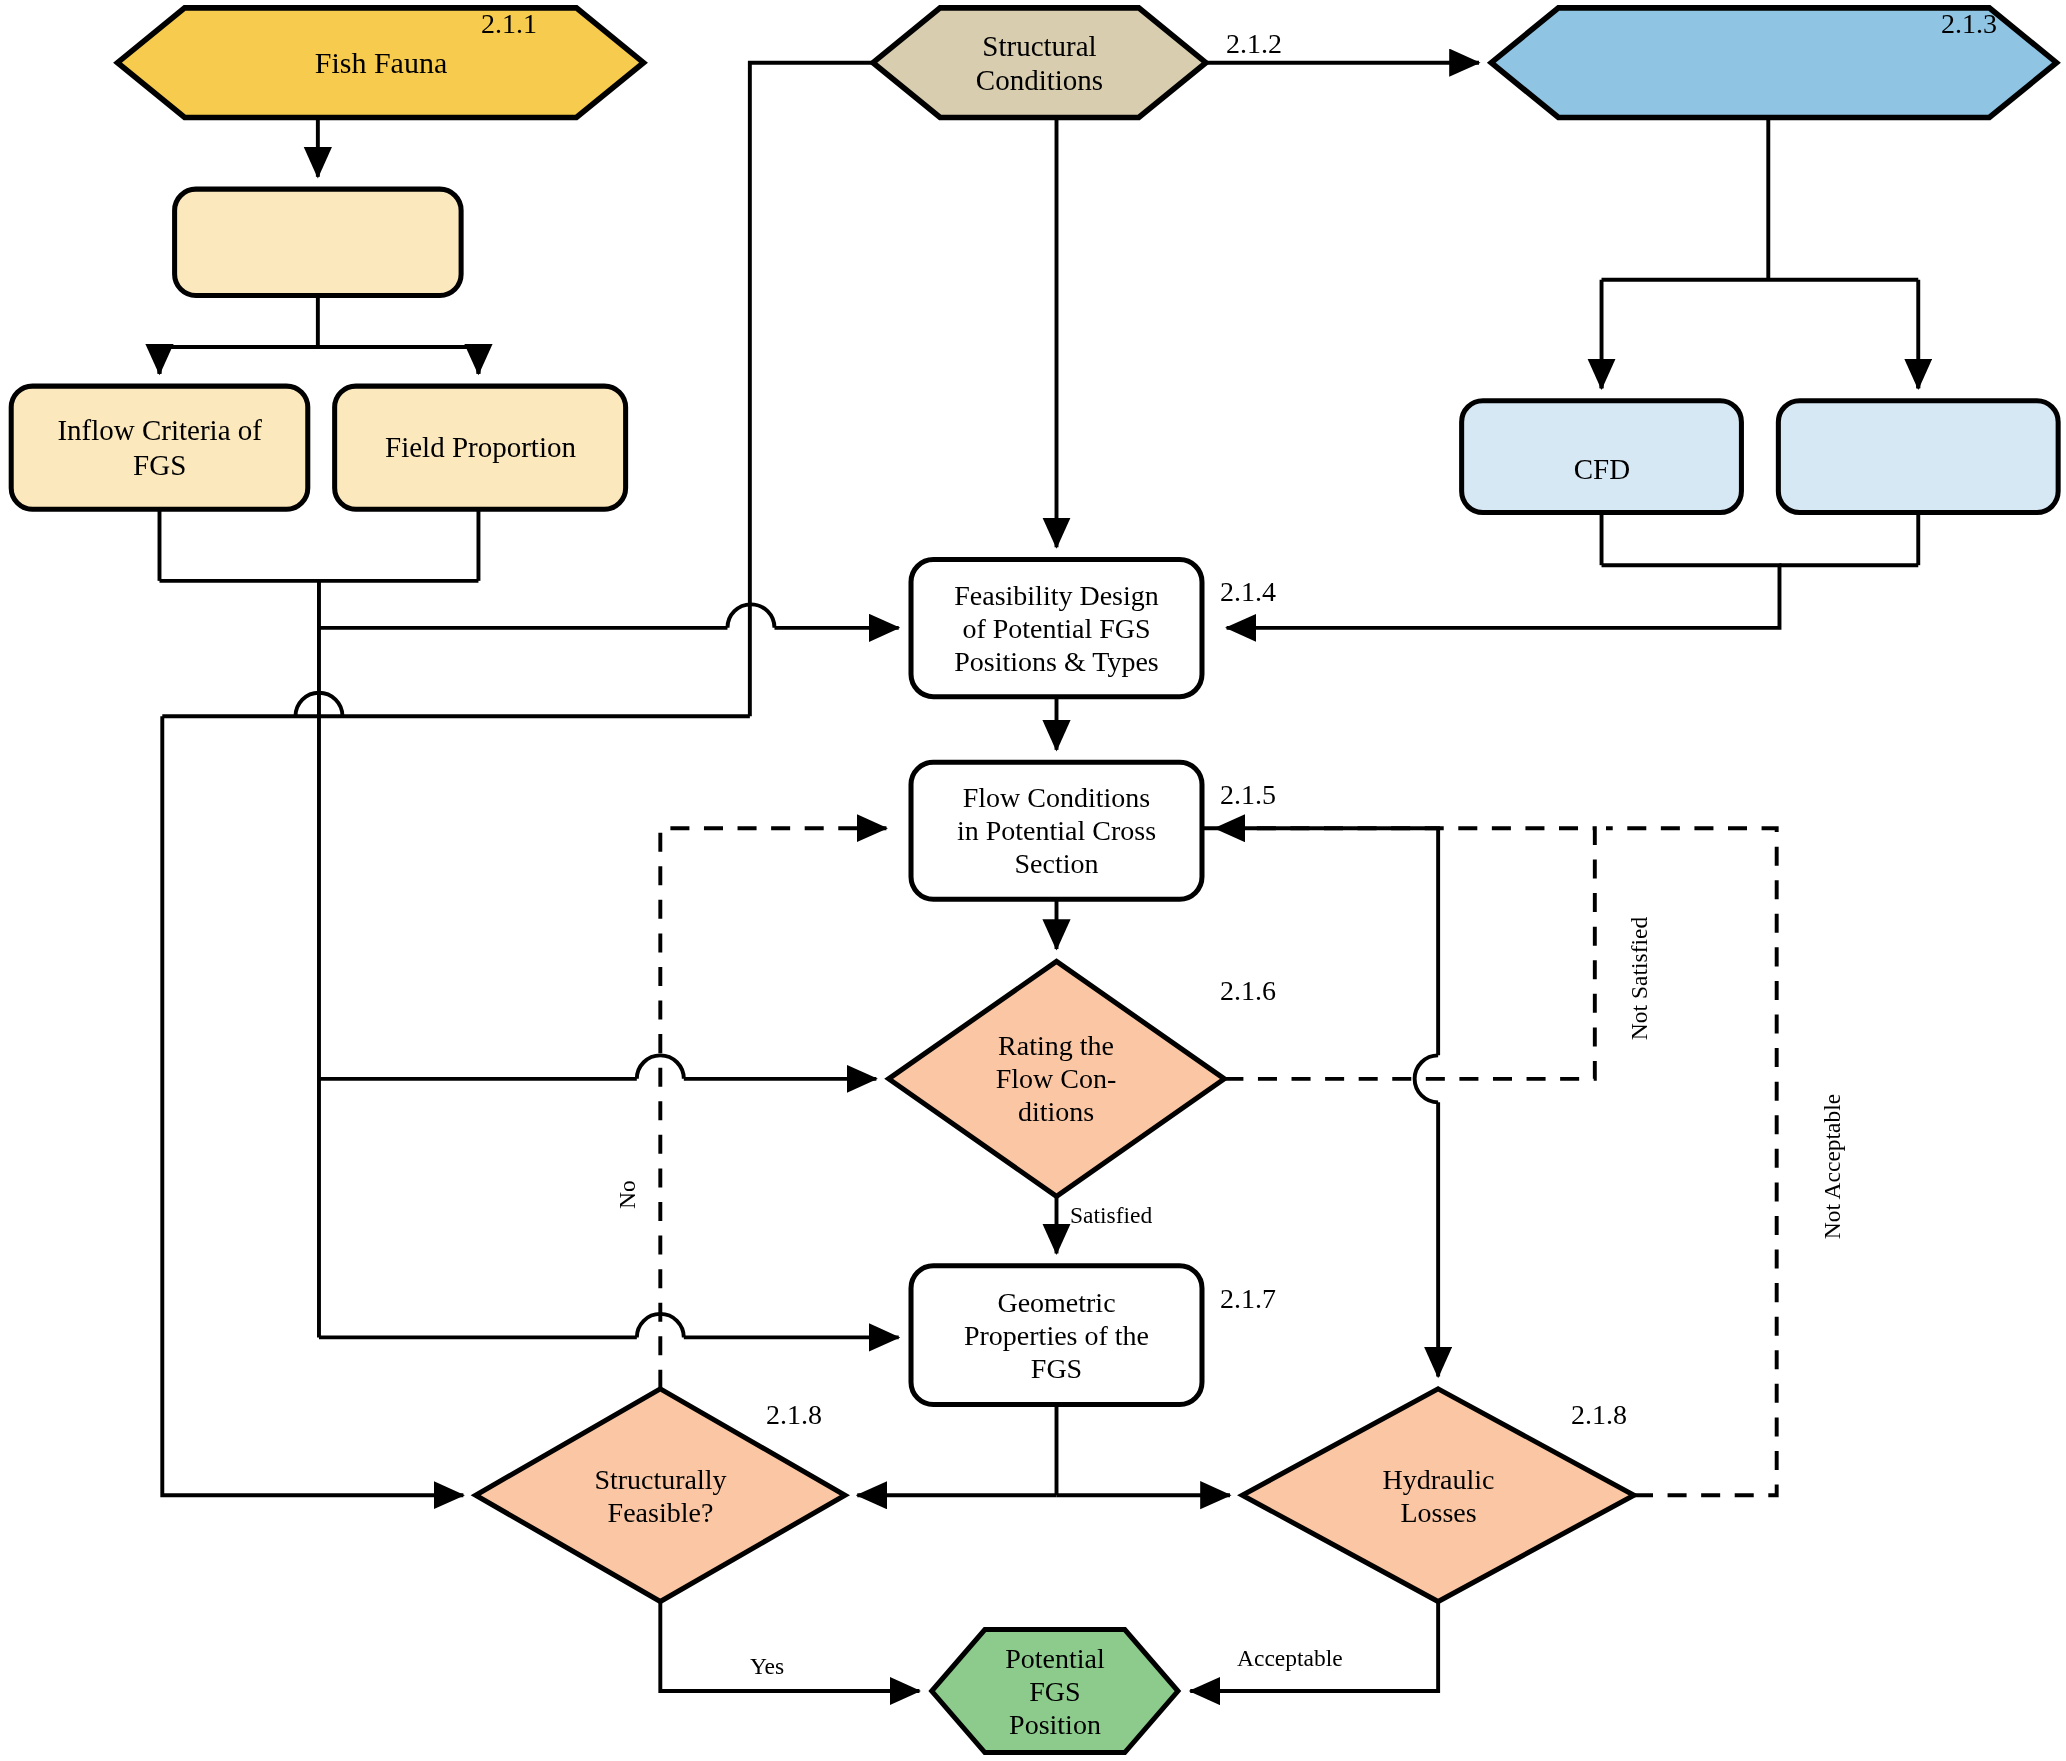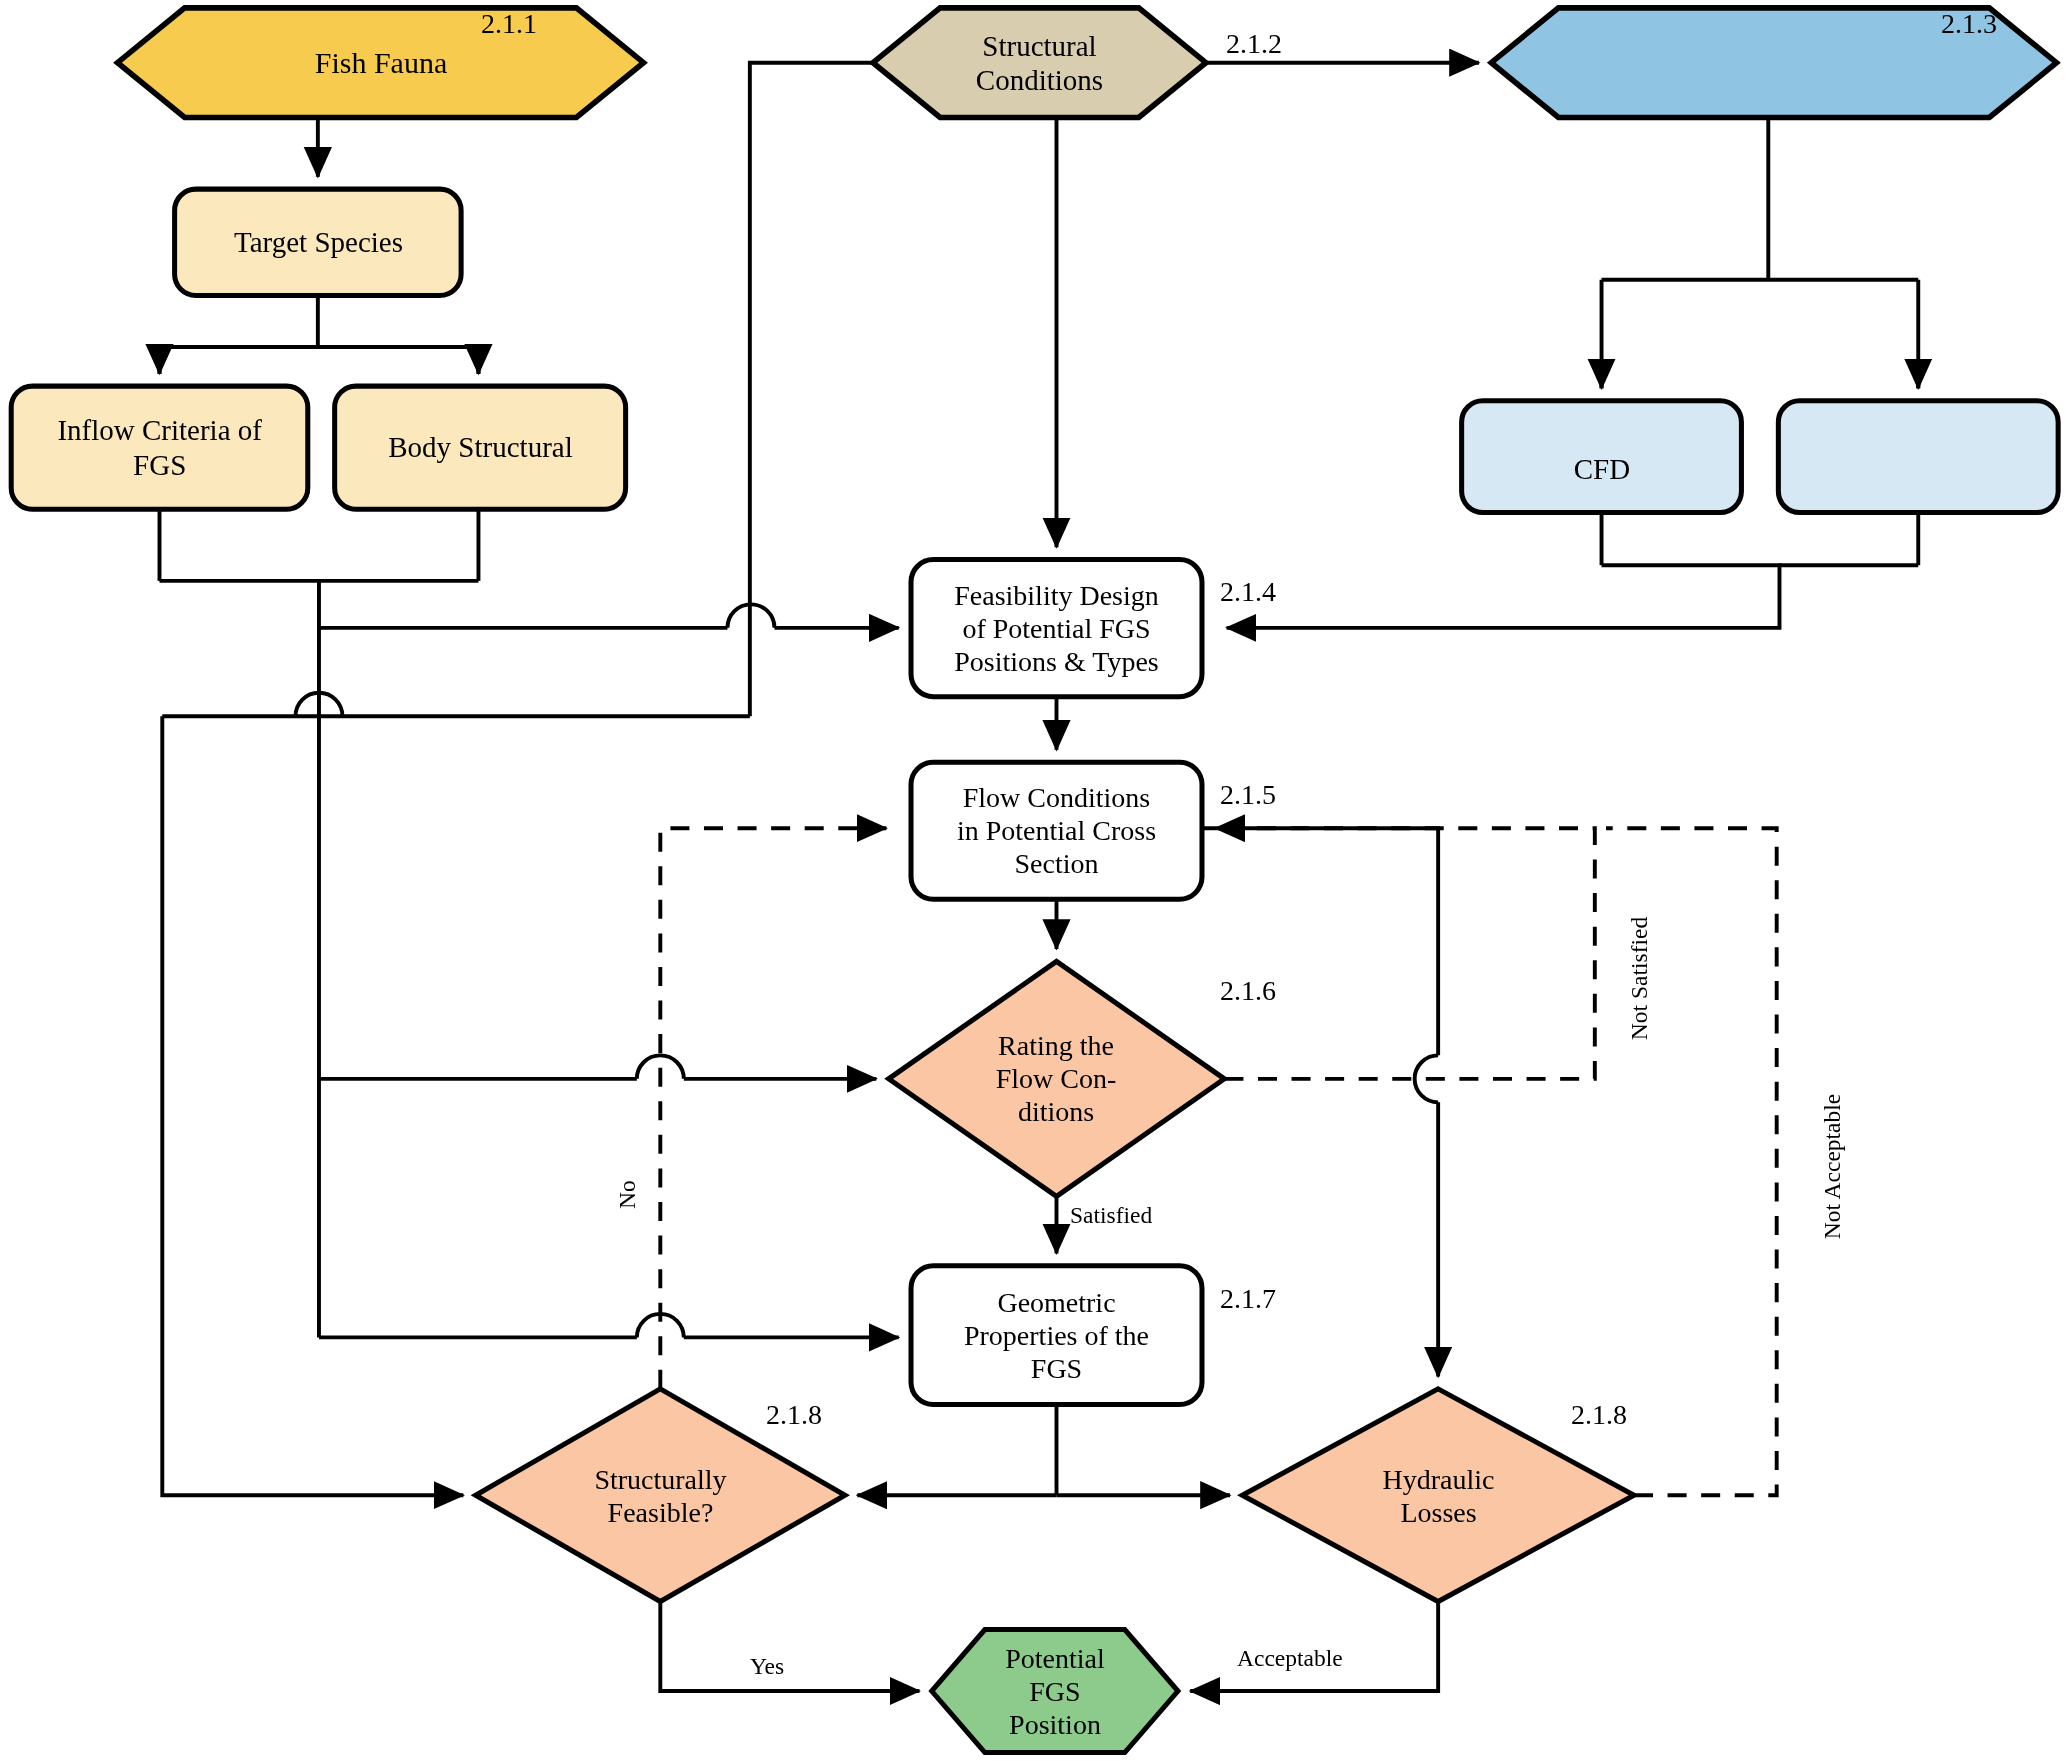--- a/index.html
+++ b/index.html
@@ -133,26 +133,25 @@
 
       <path d="M2920,2672 L3175,2672 L3175,1480 L2870,1480" stroke-dasharray="34 26"></path>
 
       <path d="M1180,2482 L1180,1480 L1584,1480" stroke-dasharray="34 26" marker-end="url(#arrow)"></path>
 
     </g>
   </svg>
 
   <div class="nodeLabel" style="left:118px;top:7.8px;width:526px;height:110px;font-size:30px;">Fish Fauna</div>
 
-  <div class="nodeLabel" style="left:175px;top:189px;width:287px;height:106px;font-size:29px;">Target Species</div>
 
   <div class="nodeLabel" style="left:11.2px;top:386px;width:297px;height:123px;font-size:29px;">Inflow Criteria of
 FGS</div>
 
-  <div class="nodeLabel" style="left:335px;top:386px;width:291px;height:123px;font-size:29px;">Body Structural</div>
+  <div class="nodeLabel" style="left:335px;top:386px;width:291px;height:123px;font-size:29px;">Field Proportion</div>
 
   <div class="nodeLabel" style="left:873px;top:7.8px;width:333px;height:110px;font-size:29px;">Structural
 Conditions</div>
 
 
   <div class="nodeLabel" style="left:1462px;top:413px;width:280px;height:112px;font-size:29px;text-align:center;">CFD</div>
 
 
   <div class="nodeLabel" style="left:911px;top:560px;width:291px;height:137px;font-size:28px;">Feasibility Design
 of Potential FGS

